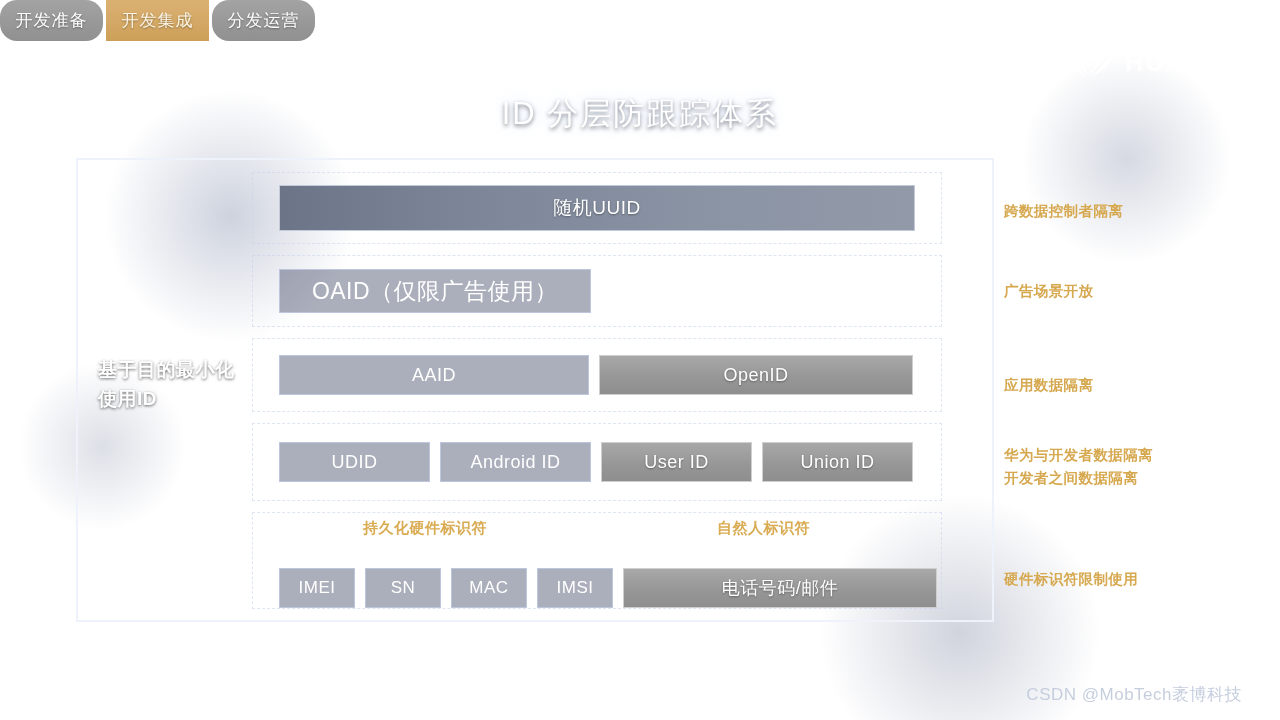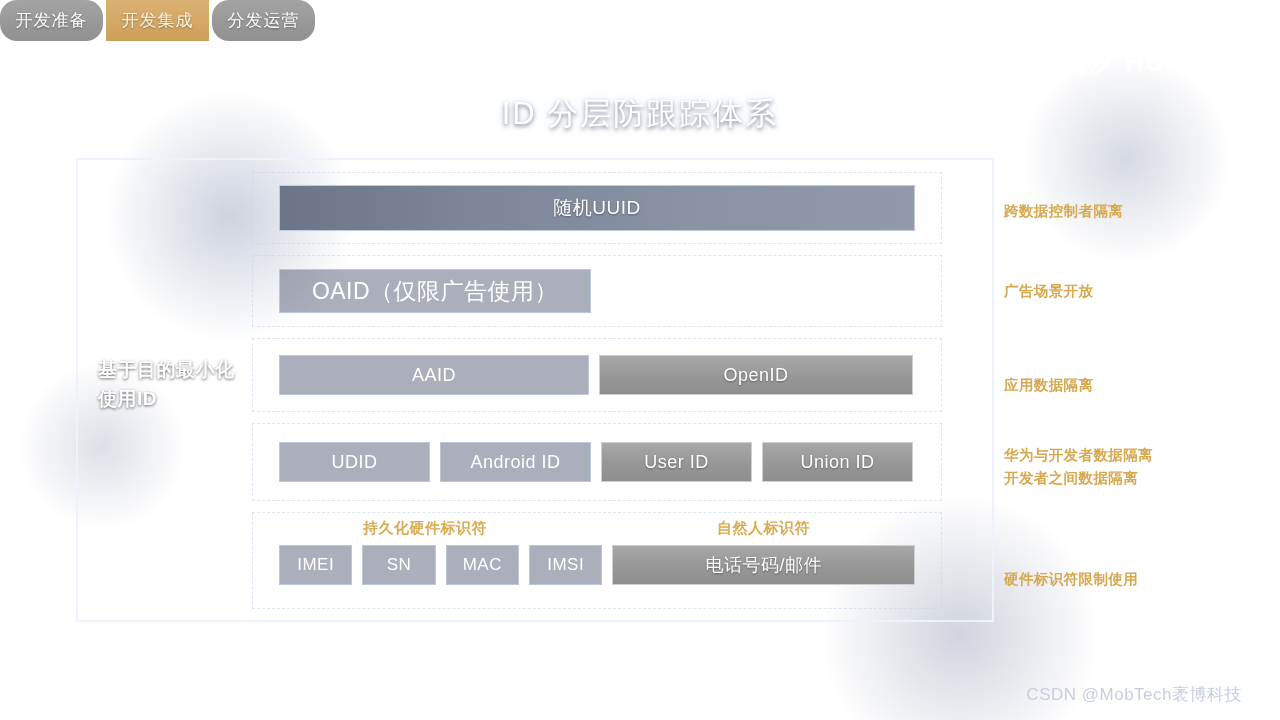--- a/index.html
+++ b/index.html
@@ -85,21 +85,21 @@
     position: relative;
     border: 1px dashed rgba(198,210,235,0.55);
     margin-bottom: 11px;
     display: flex; align-items: center;
     padding: 0 26px;
   }
   .row.r1 { height: 72px; }
   .row.r2 { height: 72px; }
   .row.r3 { height: 74px; }
   .row.r4 { height: 78px; }
-  .row.r5 { height: 97px; flex-direction: column; align-items: stretch; padding: 0 26px; }
+  .row.r5 { height: 97px; flex-direction: row; align-items: stretch; padding: 0 26px; }
 
   .chips { display: flex; align-items: center; gap: 10px; width: 100%; }
 
   .chip {
     height: 40px;
     display: flex; align-items: center; justify-content: center;
     font-size: 18px; letter-spacing: 0.5px;
     white-space: nowrap;
   }
   .chip.outline {

